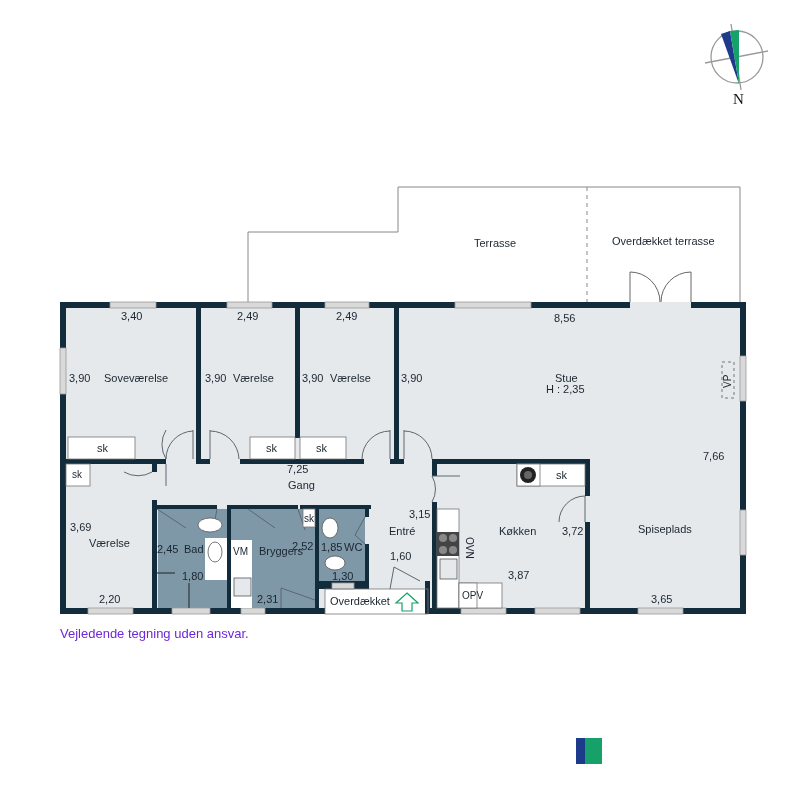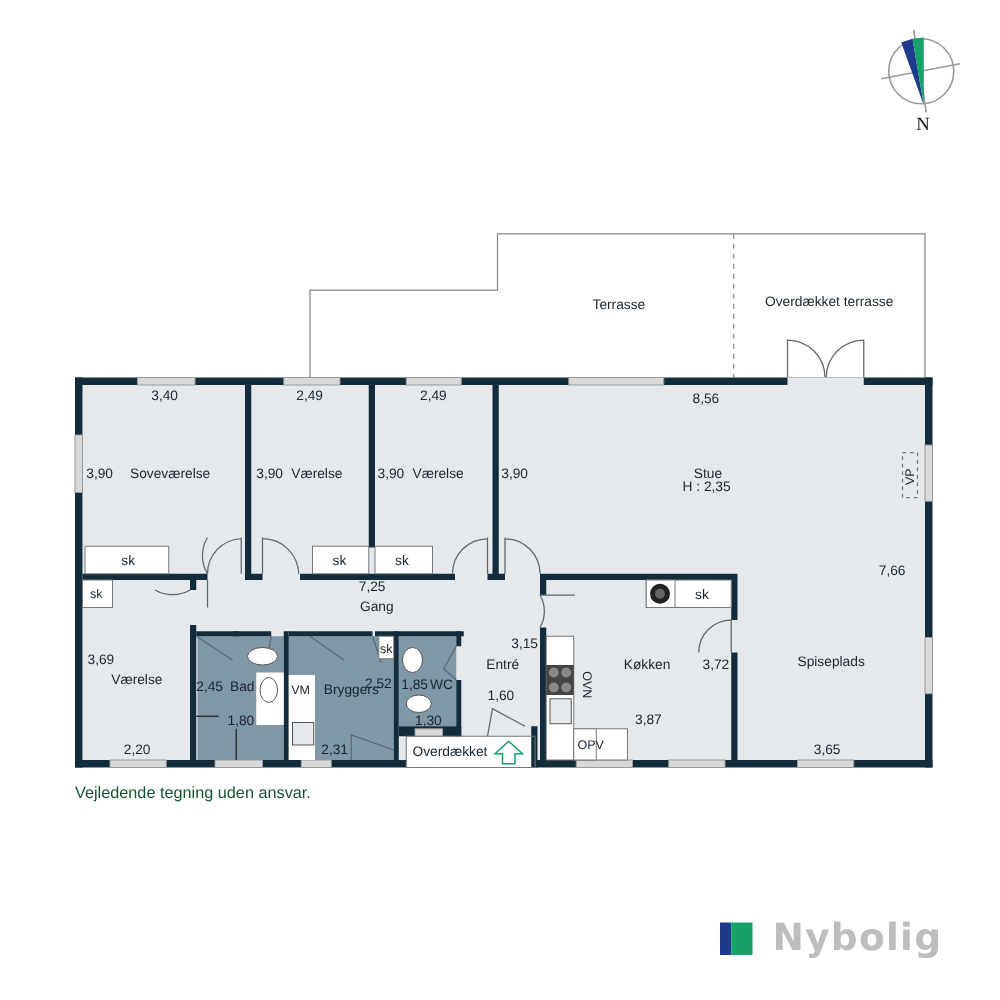--- a/index.html
+++ b/index.html
@@ -2,21 +2,21 @@
 <html><head>
 <meta charset="utf-8">
 <style>
   html, body { margin: 0; padding: 0; background: #ffffff; }
   body { width: 800px; height: 800px; position: relative; overflow: hidden;
          font-family: "Liberation Sans", "DejaVu Sans", sans-serif; }
   #plan { position: absolute; left: 0; top: 0; width: 800px; height: 800px; }
   .lbl { font-family: "Liberation Sans", "DejaVu Sans", sans-serif; font-size: 11px; fill: #1a2530; }
   .lbl-sm { font-family: "Liberation Sans", "DejaVu Sans", sans-serif; font-size: 10px; fill: #1a2530; }
   .compass-n { font-family: "Liberation Serif", "DejaVu Serif", serif; font-size: 15px; fill: #111; }
-  .disclaimer { position: absolute; left: 60px; top: 626px; font-size: 13px; color: #14532d; }
+  .disclaimer { position: absolute; left: 60px; top: 626px; font-size: 13px; color: #6d28d9; }
   .logo { position: absolute; left: 576px; top: 738px; display: flex; align-items: center; }
   .logo-mark { width: 26px; height: 26px; display: flex; }
   .logo-mark .b { width: 9px; background: #1e3a8a; }
   .logo-mark .g { width: 17px; background: #16a06a; }
   .logo-text { margin-left: 16px; font-size: 30px; font-weight: bold; color: #bdbdbd; letter-spacing: 1px; font-family: "DejaVu Sans", sans-serif; line-height: 26px; }
 </style>
 </head>
 <body>
 
 <svg id="plan" viewBox="0 0 800 800" xmlns="http://www.w3.org/2000/svg">
@@ -228,14 +228,13 @@
   </g>
 </svg>
 
 <div class="disclaimer">Vejledende tegning uden ansvar.</div>
 
 <div class="logo">
   <div class="logo-mark">
     <div class="b"></div>
       <div class="g"></div>
   </div>
-  <div class="logo-text">Nybolig</div>
 </div>
 
 </body></html>

